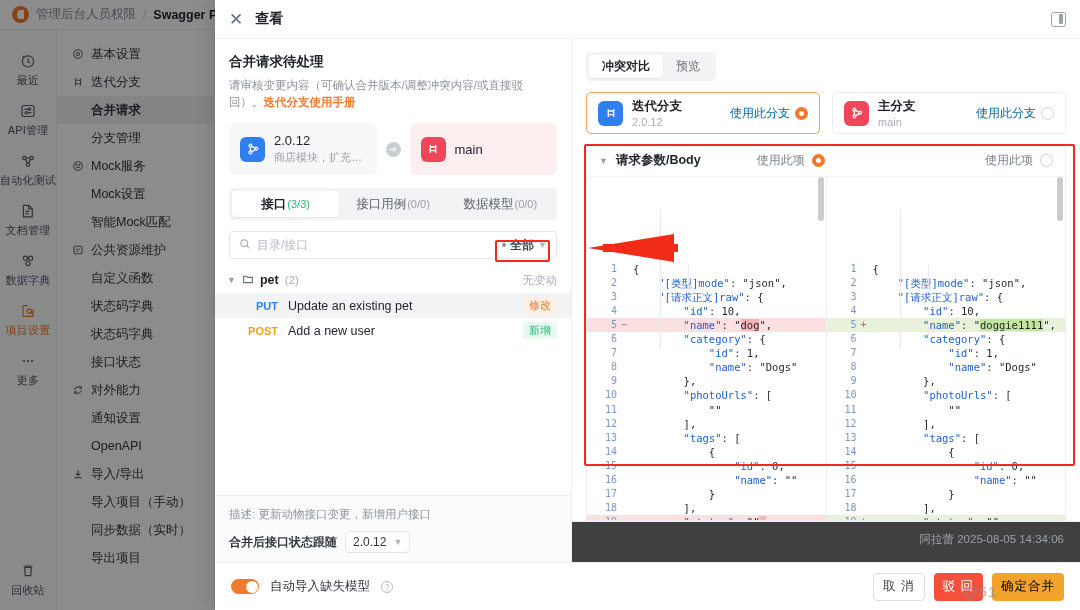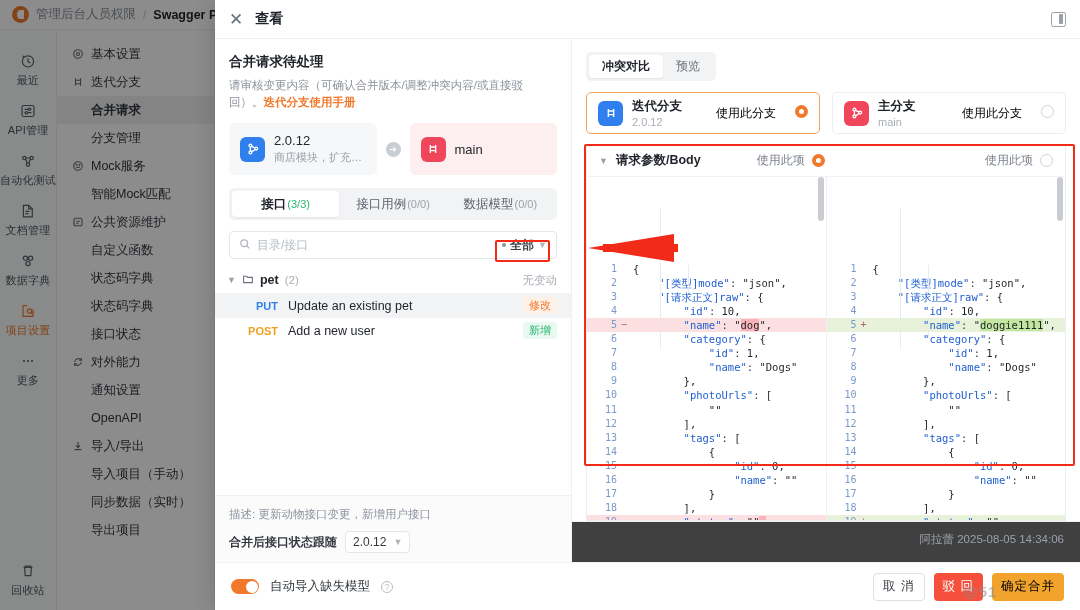--- a/index.html
+++ b/index.html
@@ -169,21 +169,21 @@
 
   .brrow { display:flex; gap:12px; margin-top:11px; }
   .brcard {
     flex:1; height:42px; border:1px solid #ecedf0; border-radius:5px;
     display:flex; align-items:center; gap:9px; padding:0 11px; min-width:0;
   }
   .brcard.on { border-color:#f2a35a; }
   .brinfo { min-width:0; }
   .br-t { font-size:12.5px; font-weight:700; color:#1f2329; }
   .br-s { font-size:11px; color:#a8aeb6; margin-top:1px; }
-  .br-use { margin-left:auto; display:flex; gap:19px; font-size:12px; color:#000000; }
+  .br-use { margin-left:auto; display:flex; align-items:center; gap:5px; font-size:12px; color:#0369a1; }
   .radio { width:13px; height:13px; border-radius:50%; border:1.4px solid #cdd2d8; flex:0 0 auto; }
   .radio.on { border:4px solid #f2792c; background:#fff; }
 
   
   .diffwrap { margin:10px 14px 0; flex:1; min-height:0; display:flex; flex-direction:column; position:relative; }
   .diff-head {
     height:32px; flex:0 0 32px; border:1px solid #ecedf0; border-bottom:0;
     border-radius:4px 4px 0 0; display:flex; align-items:center; padding:0 12px; background:#fff;
   }
   .diff-head .tw { color:#9aa0a8; font-size:9px; margin-right:8px; }
@@ -382,20 +382,23 @@
       <div class="nav-row">
         <span class="nav-ico">
           <svg width="12" height="12" viewBox="0 0 12 12" fill="none" stroke="currentColor" stroke-width="1.1">
               <circle cx="6" cy="6" r="4.3"></circle>
               <path d="M4.2 6.8c.6.8 2.9.8 3.6 0"></path>
               <circle cx="4.5" cy="4.8" r=".5" fill="currentColor"></circle>
               <circle cx="7.5" cy="4.8" r=".5" fill="currentColor"></circle>
             </svg>
         </span>
         <span>Mock服务</span>
+      </div>
+      <div class="nav-row child">
+        <span>Mock设置</span>
       </div>
       <div class="nav-row child">
         <span>智能Mock匹配</span>
       </div>
       <div class="nav-row">
         <span class="nav-ico">
           <svg width="12" height="12" viewBox="0 0 12 12" fill="none" stroke="currentColor" stroke-width="1.1">
               <rect x="2" y="2.3" width="8" height="7.4" rx="1.3"></rect>
               <path d="M4.2 5.2h3.6M4.2 7.2h2.4"></path>
             </svg>

